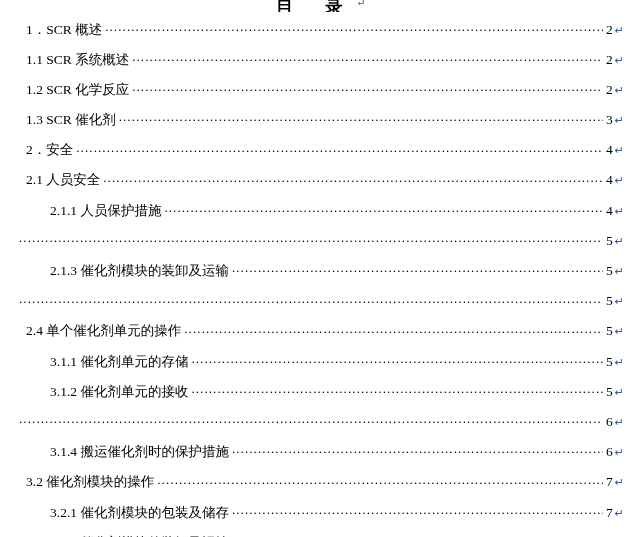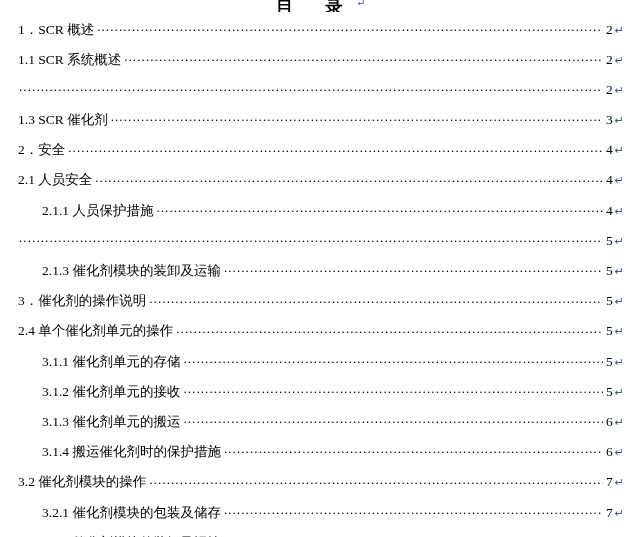--- a/index.html
+++ b/index.html
@@ -47,20 +47,21 @@
     display: flex;
     align-items: baseline;
     font-size: 13.5px;
     line-height: 1;
     height: 30.2px;
     white-space: nowrap;
   }
   .toc-row .label {
     flex: 0 0 auto;
     padding-right: 2px;
+    margin-left: 8px;
   }
   .toc-row .leader {
     flex: 1 1 auto;
     overflow: hidden;
     margin: 0 1px;
     position: relative;
     height: 1em;
   }
   .toc-row .leader::after {
     content: "...........................................................................................................................................................................................";
@@ -106,20 +107,21 @@
         <span class="page-num">2</span>
         <span class="ret">↵</span>
       </div>
       <div class="toc-row lvl2">
         <span class="label">1.1 SCR 系统概述</span>
         <span class="leader"></span>
         <span class="page-num">2</span>
         <span class="ret">↵</span>
       </div>
       <div class="toc-row lvl2">
+        <span class="label">1.2 SCR 化学反应</span>
         <span class="leader"></span>
         <span class="page-num">2</span>
         <span class="ret">↵</span>
       </div>
       <div class="toc-row lvl2">
         <span class="label">1.3 SCR 催化剂</span>
         <span class="leader"></span>
         <span class="page-num">3</span>
         <span class="ret">↵</span>
       </div>
@@ -146,21 +148,20 @@
         <span class="page-num">5</span>
         <span class="ret">↵</span>
       </div>
       <div class="toc-row lvl3">
         <span class="label">2.1.3  催化剂模块的装卸及运输</span>
         <span class="leader"></span>
         <span class="page-num">5</span>
         <span class="ret">↵</span>
       </div>
       <div class="toc-row lvl1">
-        <span class="label">3．催化剂的操作说明</span>
         <span class="leader"></span>
         <span class="page-num">5</span>
         <span class="ret">↵</span>
       </div>
       <div class="toc-row lvl2">
         <span class="label">2.4 单个催化剂单元的操作</span>
         <span class="leader"></span>
         <span class="page-num">5</span>
         <span class="ret">↵</span>
       </div>
@@ -170,21 +171,20 @@
         <span class="page-num">5</span>
         <span class="ret">↵</span>
       </div>
       <div class="toc-row lvl3">
         <span class="label">3.1.2 催化剂单元的接收</span>
         <span class="leader"></span>
         <span class="page-num">5</span>
         <span class="ret">↵</span>
       </div>
       <div class="toc-row lvl3">
-        <span class="label">3.1.3 催化剂单元的搬运</span>
         <span class="leader"></span>
         <span class="page-num">6</span>
         <span class="ret">↵</span>
       </div>
       <div class="toc-row lvl3">
         <span class="label">3.1.4 搬运催化剂时的保护措施</span>
         <span class="leader"></span>
         <span class="page-num">6</span>
         <span class="ret">↵</span>
       </div>

